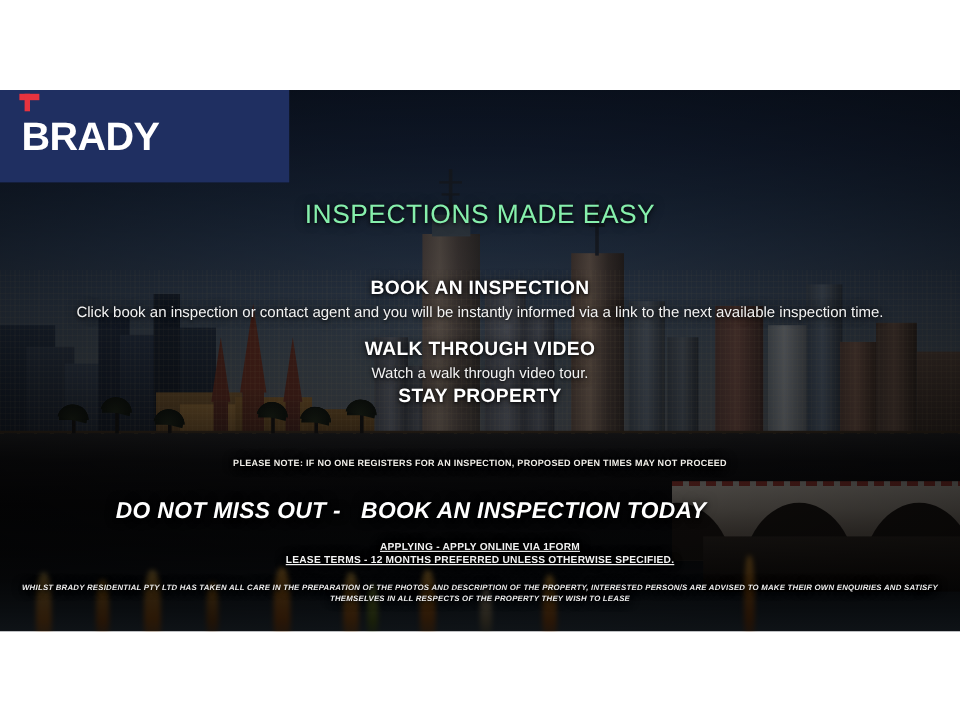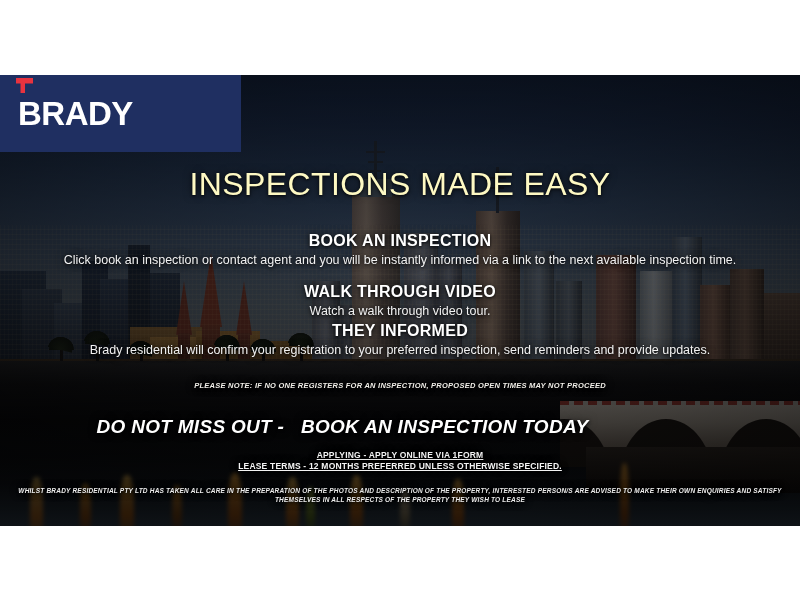--- a/index.html
+++ b/index.html
@@ -305,24 +305,24 @@
     width: 800px; height: 451px;
     z-index: 5;
     text-align: center;
     color: #ffffff;
   }
   .shadowy { text-shadow: 0 1px 3px rgba(0,0,0,0.85), 0 0 9px rgba(0,0,0,0.6); }
 
   #main-title {
     position: absolute;
     left: 0; top: 91px; width: 800px;
-    font-size: 32px;
+    font-size: 22px;
     font-weight: 400;
     letter-spacing: 0.4px;
-    color: #fef9c3;
+    color: #86efac;
   }
 
   .sec { position: absolute; left: 0; width: 800px; }
   .sec-h {
     font-size: 16px;
     font-weight: bold;
     letter-spacing: 0.3px;
     margin: 0 0 3px 0;
     color: #ffffff;
   }
@@ -335,21 +335,20 @@
   }
 
   #sec-book   { top: 157px; }
   #sec-video  { top: 208px; }
   #sec-stay   { top: 247px; }
 
   #please-note {
     position: absolute;
     left: 0; top: 306px; width: 800px;
     font-size: 7.5px;
-    font-style: italic;
     font-weight: bold;
     letter-spacing: 0.25px;
     color: #f0eee8;
   }
 
   #cta {
     position: absolute;
     left: 0; top: 341px; width: 685px;
     font-size: 19px;
     font-style: italic;
@@ -491,22 +490,21 @@
         <div class="sec-h shadowy">WALK THROUGH VIDEO</div>
         <div class="sec-p shadowy">Watch a walk through  video tour.</div>
       </div>
 
       <div class="sec" id="sec-book">
         <div class="sec-h shadowy">BOOK AN INSPECTION</div>
         <div class="sec-p shadowy">Click book an inspection  or contact  agent and you will be instantly  informed via a link  to the next available  inspection time.</div>
       </div>
 
       <div class="sec" id="sec-stay">
-        <div class="sec-h shadowy">THEY INFORMED</div>
-        <div class="sec-p shadowy">Brady residential will confirm your registration  to your preferred inspection,  send reminders and provide updates.</div>
+        <div class="sec-h shadowy">STAY PROPERTY</div>
       </div>
 
       <div id="please-note" class="shadowy">PLEASE NOTE:  IF NO ONE REGISTERS FOR AN INSPECTION, PROPOSED OPEN TIMES MAY NOT PROCEED</div>
 
       <div id="cta" class="shadowy">DO NOT MISS OUT -   BOOK AN INSPECTION TODAY</div>
 
       <div id="apply-lines">
         <div class="shadowy">APPLYING - APPLY ONLINE VIA 1FORM</div>
         <div class="shadowy">LEASE TERMS - 12 MONTHS PREFERRED UNLESS OTHERWISE SPECIFIED.</div>
       </div>

